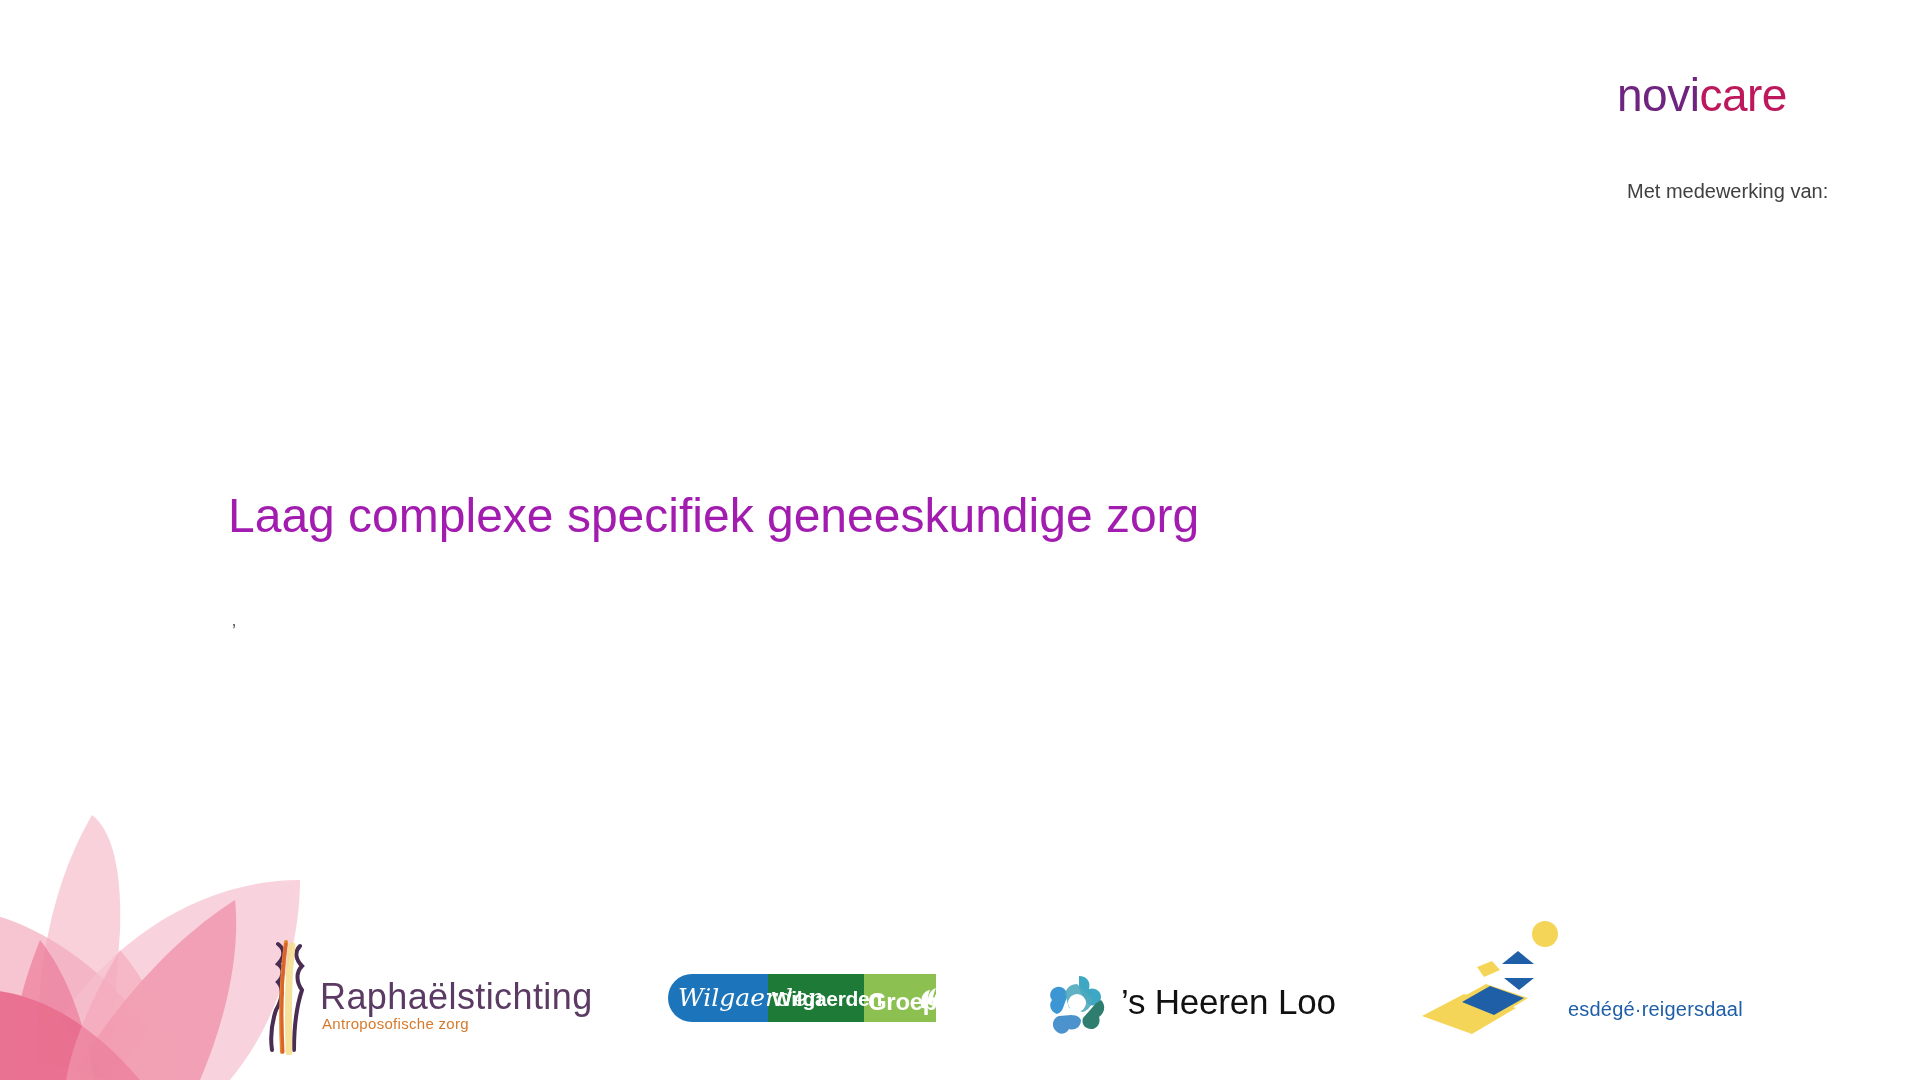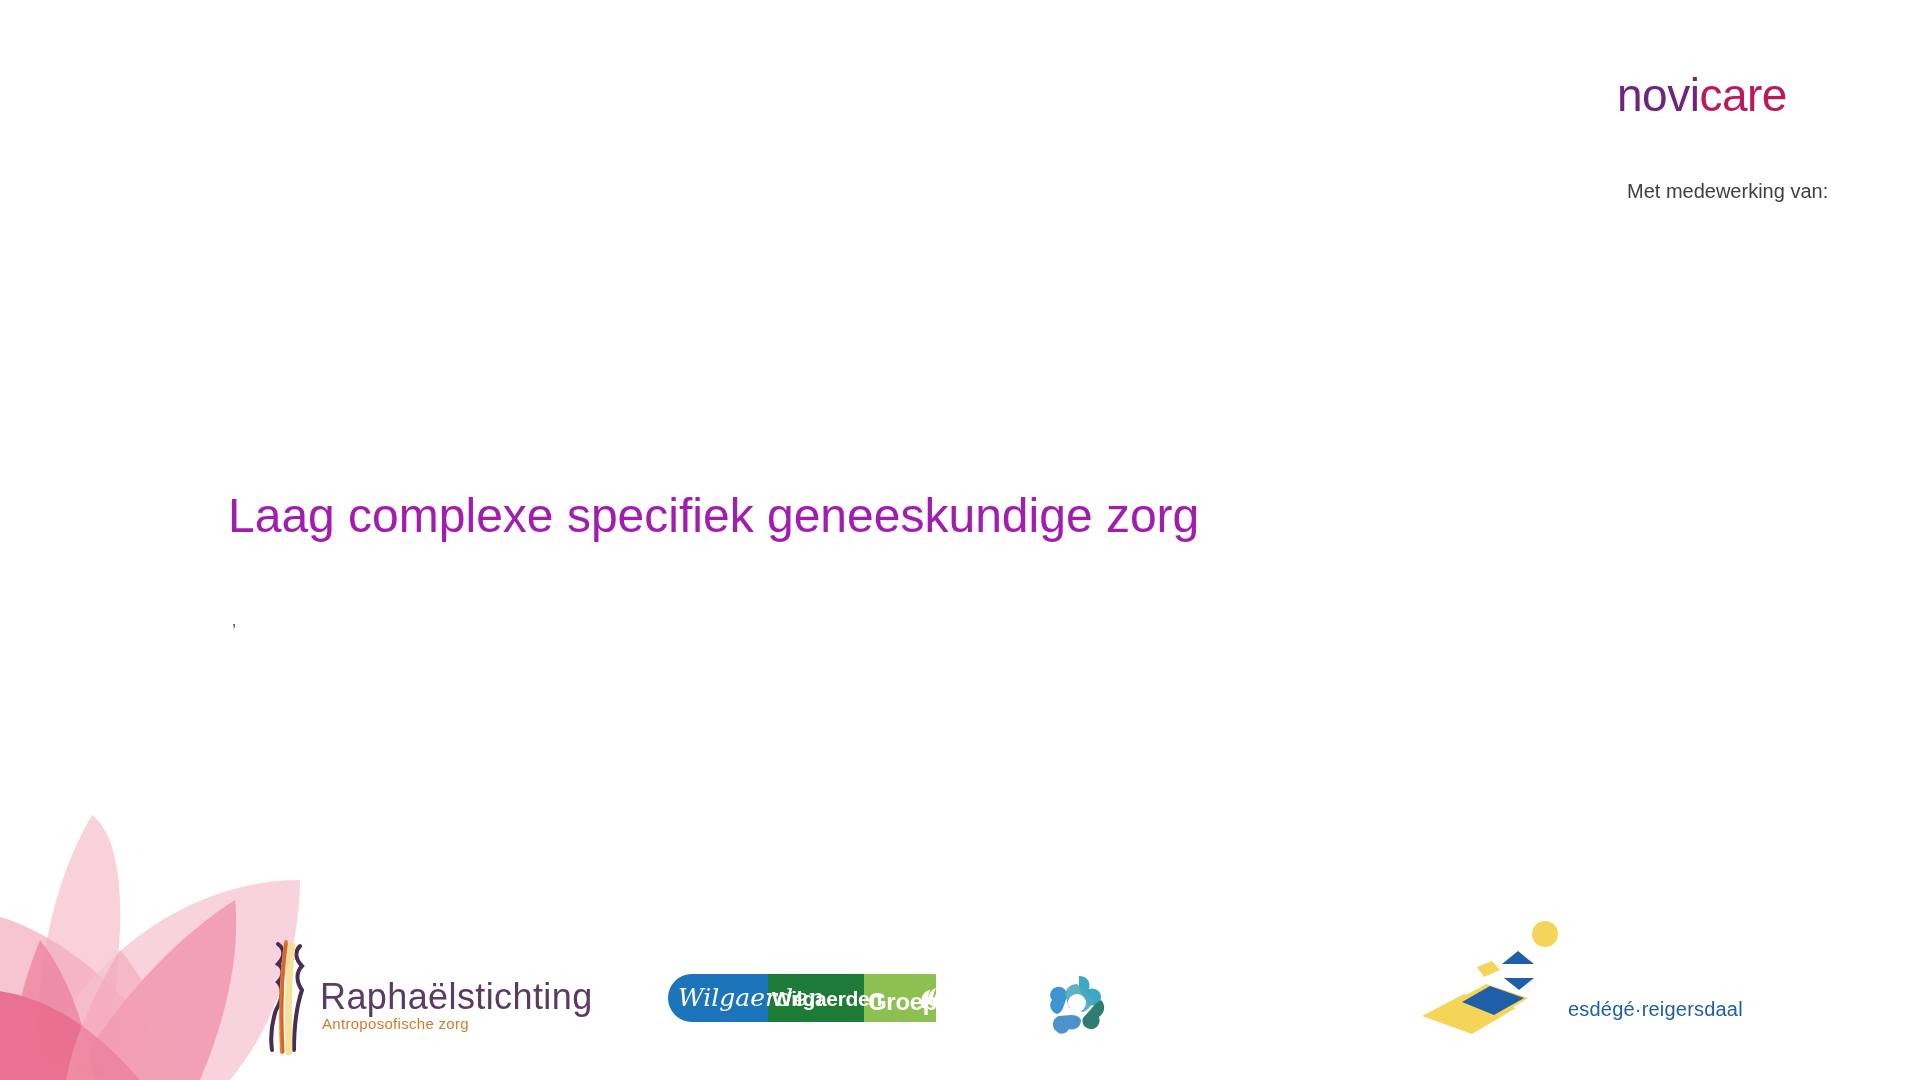--- a/index.html
+++ b/index.html
@@ -256,20 +256,21 @@
 
   <div class="blogo" id="logo-heerenloo">
     <svg class="h-mark" width="72" height="72" viewBox="0 0 72 72" xmlns="http://www.w3.org/2000/svg">
       <path d="M36 10 C 44 10, 48 16, 46 23 C 52 21, 58 25, 58 31 C 58 37, 52 41, 46 39 L 40 30 C 38 27, 36 24, 36 20 Z" fill="#3EA8C4"></path>
       <path d="M58 34 C 63 39, 62 47, 56 51 C 58 57, 54 63, 48 63 C 42 63, 38 58, 40 52 L 48 43 C 51 39, 54 36, 58 34 Z" fill="#2E7D6E"></path>
       <path d="M38 54 C 38 61, 32 65, 26 63 C 23 69, 16 69, 12 64 C 8 59, 10 52, 16 50 L 28 49 C 32 49, 36 50, 38 54 Z" fill="#4C93CE"></path>
       <path d="M14 48 C 8 46, 5 39, 9 34 C 5 29, 8 22, 14 21 C 20 20, 25 25, 24 31 L 20 42 C 19 45, 17 47, 14 48 Z" fill="#3C96D4"></path>
       <path d="M34 18 C 28 18, 23 22, 22 28 L 26 42 L 40 46 C 46 44, 50 38, 49 32 Z" fill="#4FA8BE" opacity="0.9"></path>
       <circle cx="34" cy="37" r="9" fill="#ffffff"></circle>
     </svg>
+    <div class="h-name">’s Heeren Loo</div>
   </div>
 
   <div class="blogo" id="logo-esdege">
     <svg class="e-mark" width="160" height="120" viewBox="0 0 160 120" xmlns="http://www.w3.org/2000/svg">
       <circle cx="125" cy="14" r="13" fill="#F5D557"></circle>
       <path d="M82 44 L 98 31 L 114 44 Z" fill="#1F5FA8"></path>
       <path d="M84 58 L 114 58 L 99 70 Z" fill="#1F5FA8"></path>
       <path d="M57 47 L 72 41 L 80 50 L 64 57 Z" fill="#F5D557"></path>
       <path d="M2 96 L 44 74 L 96 88 L 52 114 Z" fill="#F5D557"></path>
       <path d="M30 84 L 66 64 L 108 78 L 72 100 Z" fill="#F5D557"></path>

